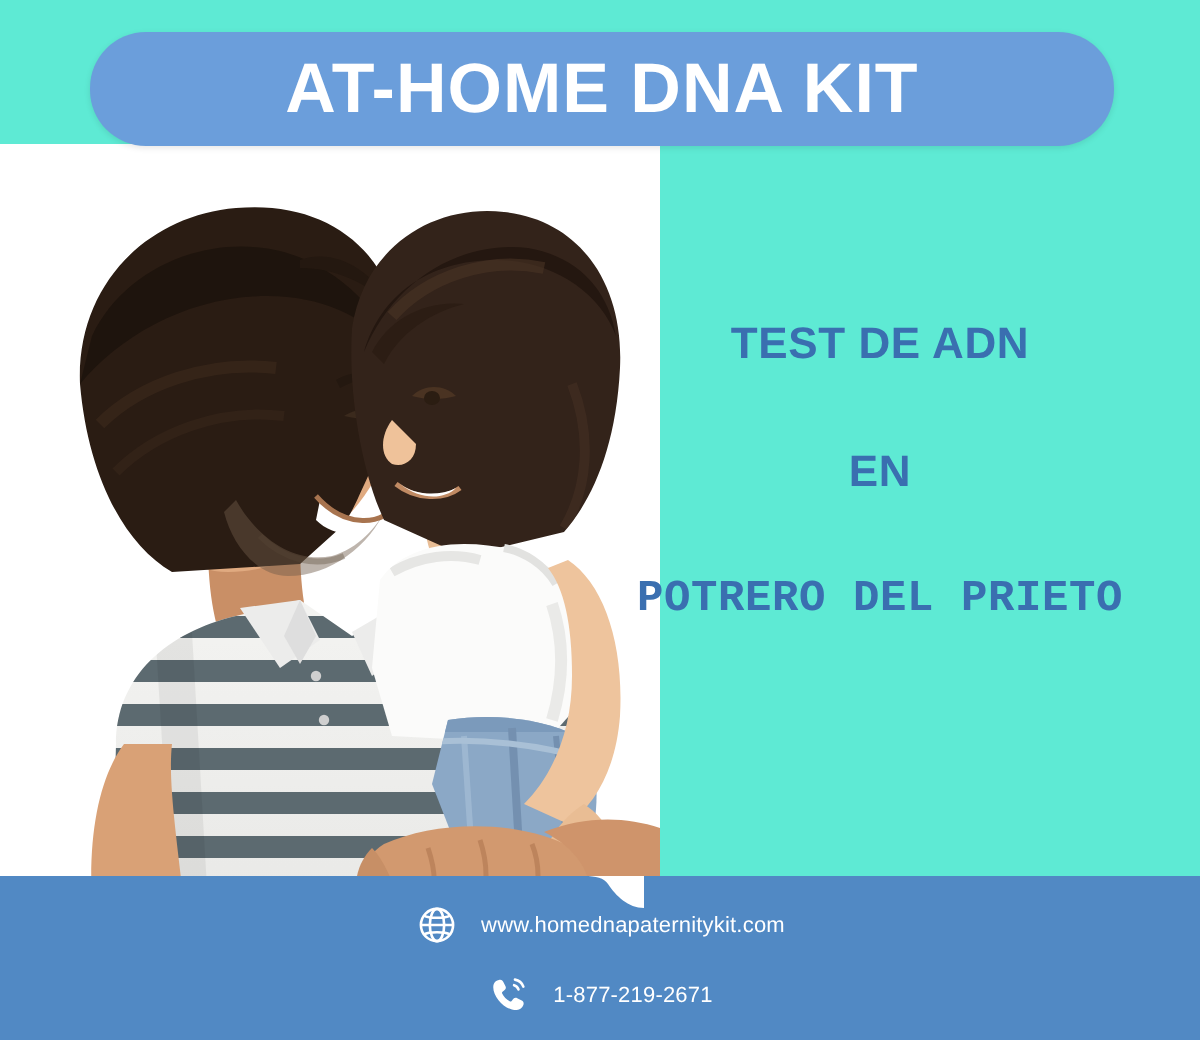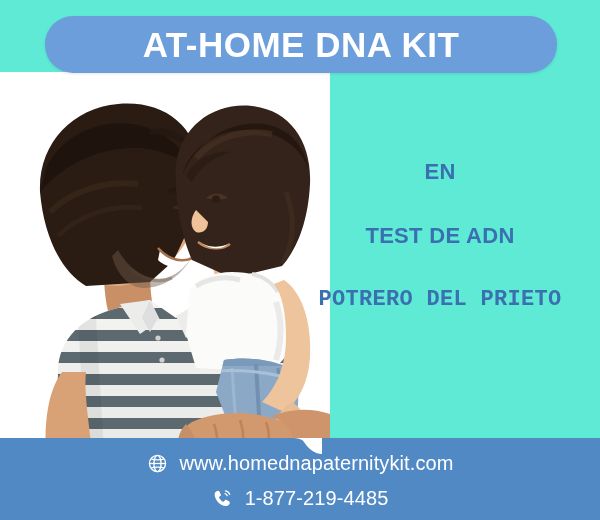--- a/index.html
+++ b/index.html
@@ -116,21 +116,21 @@
     width: 600px;
     justify-content: center;
     gap: 34px;
   }
   .contact-group {
     display: flex;
     align-items: center;
   }
   .footer-text {
     color: #ffffff;
-    font-size: 20px;
+    font-size: 11px;
     font-weight: normal;
     letter-spacing: 0.1px;
     white-space: nowrap;
   }
   .footer-icon {
     display: inline-flex;
     align-items: center;
     justify-content: center;
     margin-right: 12px;
   }
@@ -290,22 +290,22 @@
       <path d="M240,348 C244,360 244,372 240,380" stroke="#bd845c" stroke-width="2.5" fill="none"></path>
       <path d="M266,350 C270,360 270,372 266,380" stroke="#bd845c" stroke-width="2.5" fill="none"></path>
 
       <path d="M186,352 C178,360 176,372 180,380 L200,380 C196,368 192,358 186,352 Z" fill="#c78f66"></path>
 
       <path d="M272,344 C292,336 312,336 330,342 L330,380 L296,380 C296,364 288,352 272,344 Z" fill="#cf946b"></path>
     </svg>
   </div>
 
   <div id="headline-block">
+    <div class="headline-line" id="headline-line-1">TEST DE ADN</div>
     <div class="headline-line" id="headline-line-2">EN</div>
-    <div class="headline-line" id="headline-line-1">TEST DE ADN</div>
     <div class="headline-line" id="headline-line-3">POTRERO DEL PRIETO</div>
   </div>
 
   <div id="footer">
 
     <div class="footer-row" id="footer-row-web">
       <span class="footer-icon">
         <svg width="21" height="21" viewBox="0 0 24 24" fill="none" stroke="#ffffff" stroke-width="1.5" aria-hidden="true">
           <circle cx="12" cy="12" r="9.2"></circle>
           <ellipse cx="12" cy="12" rx="4.1" ry="9.2"></ellipse>
@@ -329,21 +329,21 @@
                      C12.8 15.8 13.2 15.7 13.5 15.4 L14.5 14.2
                      C15.1 13.5 15.9 13.4 16.7 13.8 L19.3 15.2
                      C20.3 15.7 20.6 16.7 20.2 17.7
                      C19.6 19.3 18.2 20.5 16.5 20.6
                      C12.6 20.8 8.6 18.3 6.0 15.0
                      C3.6 11.9 2.4 8.2 3.3 5.7 C3.8 4.4 4.9 3.7 6.2 3.4 Z" fill="#ffffff"></path>
             <path d="M15.4 3.2 C17.6 3.6 19.4 5.1 20.2 7.2" fill="none" stroke="#ffffff" stroke-width="1.5" stroke-linecap="round"></path>
             <path d="M14.9 6.4 C16.1 6.7 17.0 7.6 17.4 8.8" fill="none" stroke="#ffffff" stroke-width="1.5" stroke-linecap="round"></path>
           </svg>
         </span>
-        <span class="footer-text">1-877-219-4485</span>
+        <span class="footer-text">1-877-219-2671</span>
       </span>
 
 
     </div>
   </div>
 
   <div id="footer-notch">
     <svg width="60" height="16" viewBox="0 0 60 16" aria-hidden="true">
       <path d="M0,0 L60,0 L60,16 C52,16 46,10 42,4 C40,1 36,0 30,0 Z" fill="#ffffff"></path>
     </svg>

